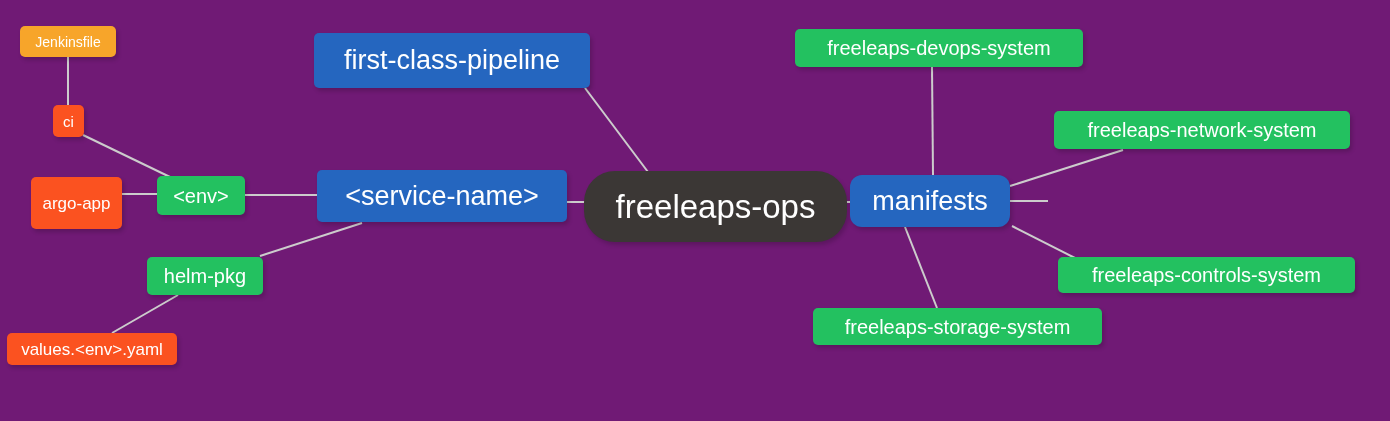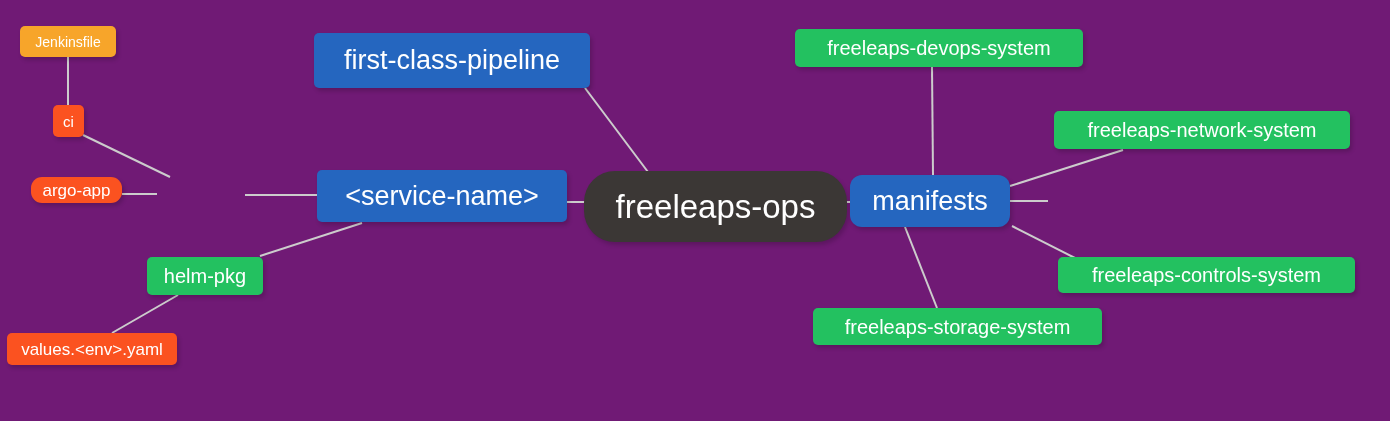--- a/index.html
+++ b/index.html
@@ -66,22 +66,23 @@
     <line x1="1010" y1="186" x2="1123" y2="150"></line>
     <line x1="1010" y1="201" x2="1048" y2="201"></line>
     <line x1="1012" y1="226" x2="1075" y2="258"></line>
     <line x1="905" y1="227" x2="937" y2="308"></line>
   </svg>
 
   <div class="node orange" style="left:20px;  top:26px;  width:96px;  height:31px; font-size:14px;">Jenkinsfile</div>
 
   <div class="node red" style="left:53px;  top:105px; width:31px;  height:32px; font-size:15px;">ci</div>
 
-  <div class="node red" style="left:31px;  top:177px; width:91px;  height:26px; font-size:17px;border-radius:11px;">argo-app</div>
+  <div class="node red" style="left:31px;  top:177px; width:91px;  height:52px; font-size:17px;">argo-app</div>
 
+  <div class="node green" style="left:157px; top:176px; width:88px;  height:39px; font-size:20px;">&lt;env&gt;</div>
 
   <div class="node green" style="left:147px; top:257px; width:116px; height:38px; font-size:20px;">helm-pkg</div>
 
   <div class="node red" style="left:7px;   top:333px; width:170px; height:32px; font-size:17px;">values.&lt;env&gt;.yaml</div>
 
   <div class="node blue" style="left:314px; top:33px;  width:276px; height:55px; font-size:27px;">first-class-pipeline</div>
 
   <div class="node blue" style="left:317px; top:170px; width:250px; height:52px; font-size:27px;">&lt;service-name&gt;</div>
 
   <div class="node root" style="left:584px; top:171px; width:263px; height:71px; font-size:33px;">freeleaps-ops</div>

